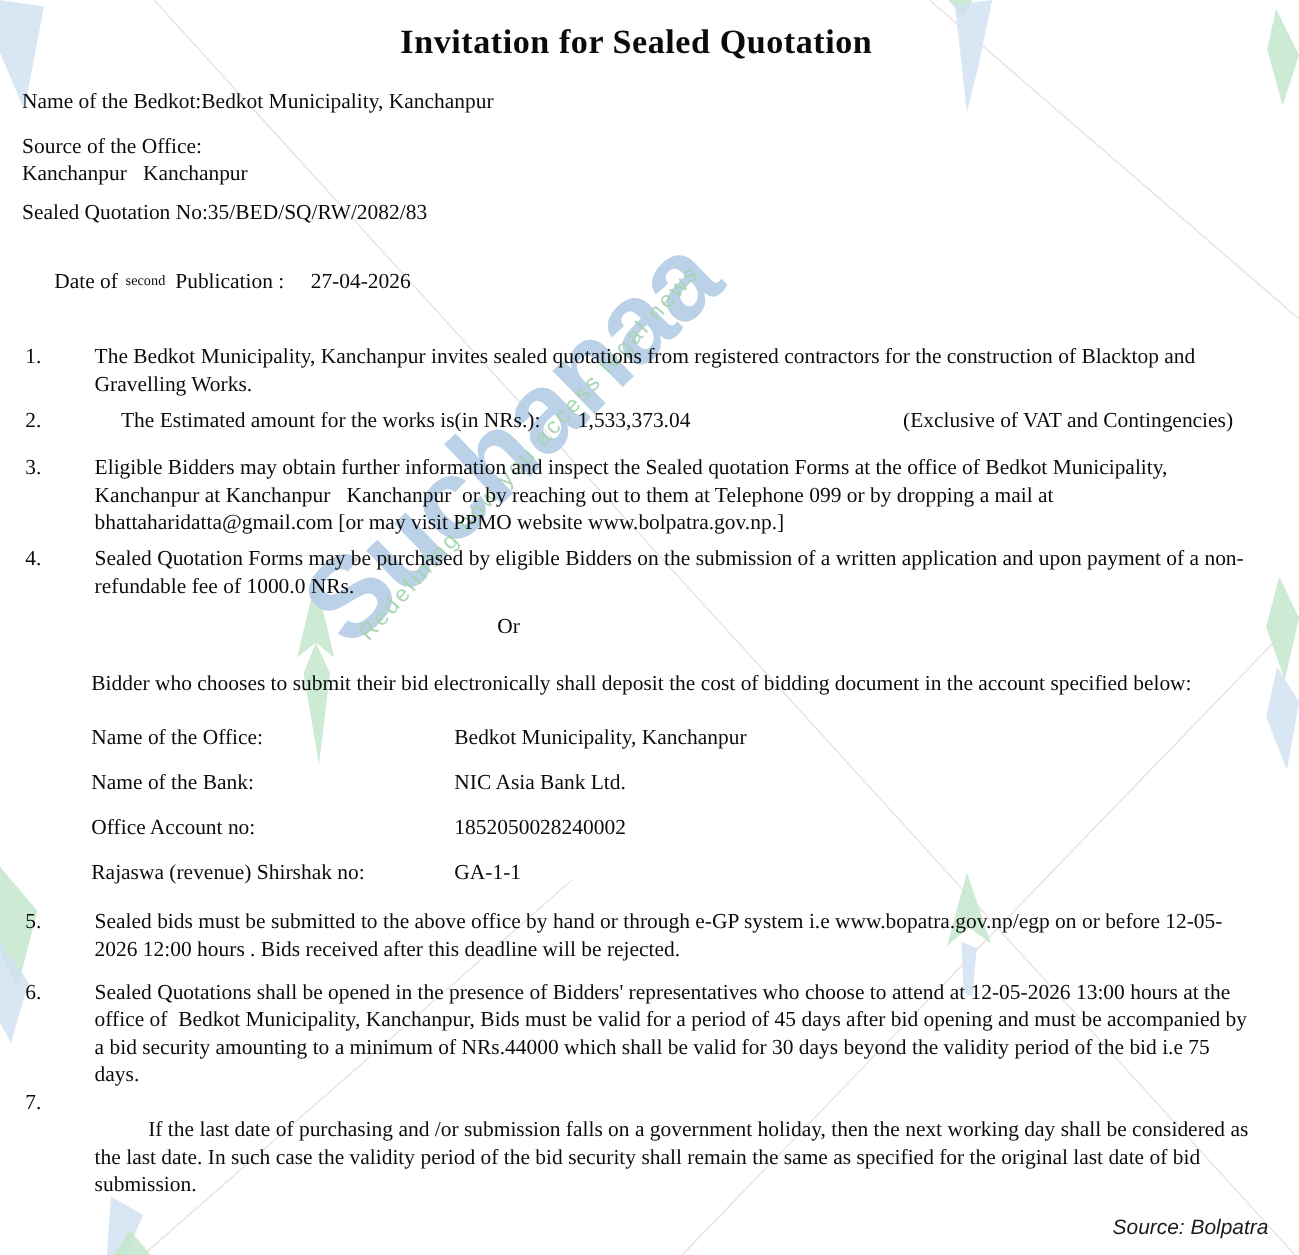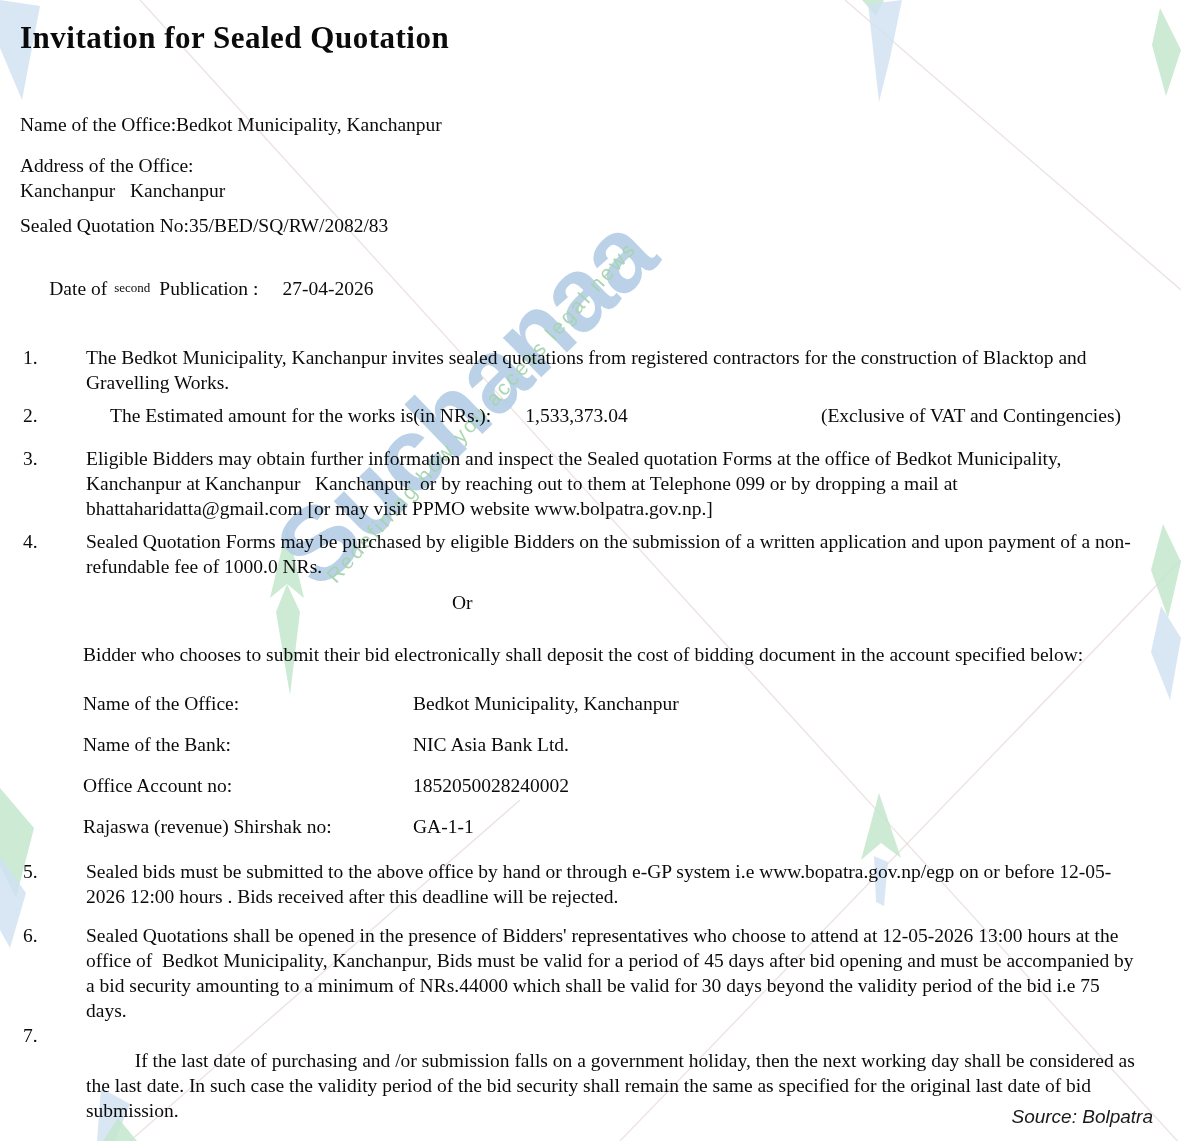--- a/index.html
+++ b/index.html
@@ -29,21 +29,21 @@
     position:absolute;left:258px;top:404px;width:440px;
     text-align:center;
     transform:rotate(-48deg);
     font-family:"Liberation Sans",sans-serif;
     font-size:21px;letter-spacing:2.5px;
     color:var(--watermark-green,#a6d5ae);
     opacity:.95;z-index:0;white-space:nowrap;
   }
   
   .content{position:absolute;inset:0;z-index:1;padding:20px 44px 0 20px;box-sizing:border-box;}
-  h1.title{margin:0 0 56px 0;text-align:left;font-size:31px;font-weight:700;letter-spacing:.5px;}
+  h1.title{margin:0 0 24px 0;text-align:center;font-size:31px;font-weight:700;letter-spacing:.5px;}
   .line{margin:0;font-size:19.5px;line-height:25px;white-space:pre-wrap;}
   .office-line{margin-bottom:16px;}
   .quotation-line{margin-top:10px;}
   .date-line{margin-top:13px;}
   .date-insert{display:inline-block;position:relative;top:-3px;margin:0 9px 0 7px;font-size:13px;}
   .date-label{margin-right:0;}
   .date-value{margin-left:24px;text-align:center;}
   .items{margin-top:17px;}
   .item{display:flex;font-size:19.5px;line-height:25px;}
   .item .num{flex:none;width:63px;padding-left:3px;}
@@ -100,23 +100,23 @@
     <polygon class="sg" points="118,1118 137,1141 103,1141"></polygon>
   </svg>
 
   <div class="wm-brand">Suchanaa</div>
   <div class="wm-tagline">Redefining how you access legal news</div>
 
   <div class="content">
 
     <h1 class="title">Invitation for Sealed Quotation</h1>
 
-    <p class="line office-line">Name of the Office:Bedkot Municipality, Kanchanpur</p>
+    <p class="line office-line">Name of the Bedkot:Bedkot Municipality, Kanchanpur</p>
 
-    <p class="line">Address of the Office:</p>
+    <p class="line">Source of the Office:</p>
     <p class="line">Kanchanpur   Kanchanpur</p>
 
     <p class="line quotation-line">Sealed Quotation No:35/BED/SQ/RW/2082/83</p>
 
     <p class="line date-line">
       <span>Date of</span><span class="date-insert">second</span><span class="date-label">Publication :</span><span class="date-value">27-04-2026</span>
     </p>
 
     <div class="items">
 

